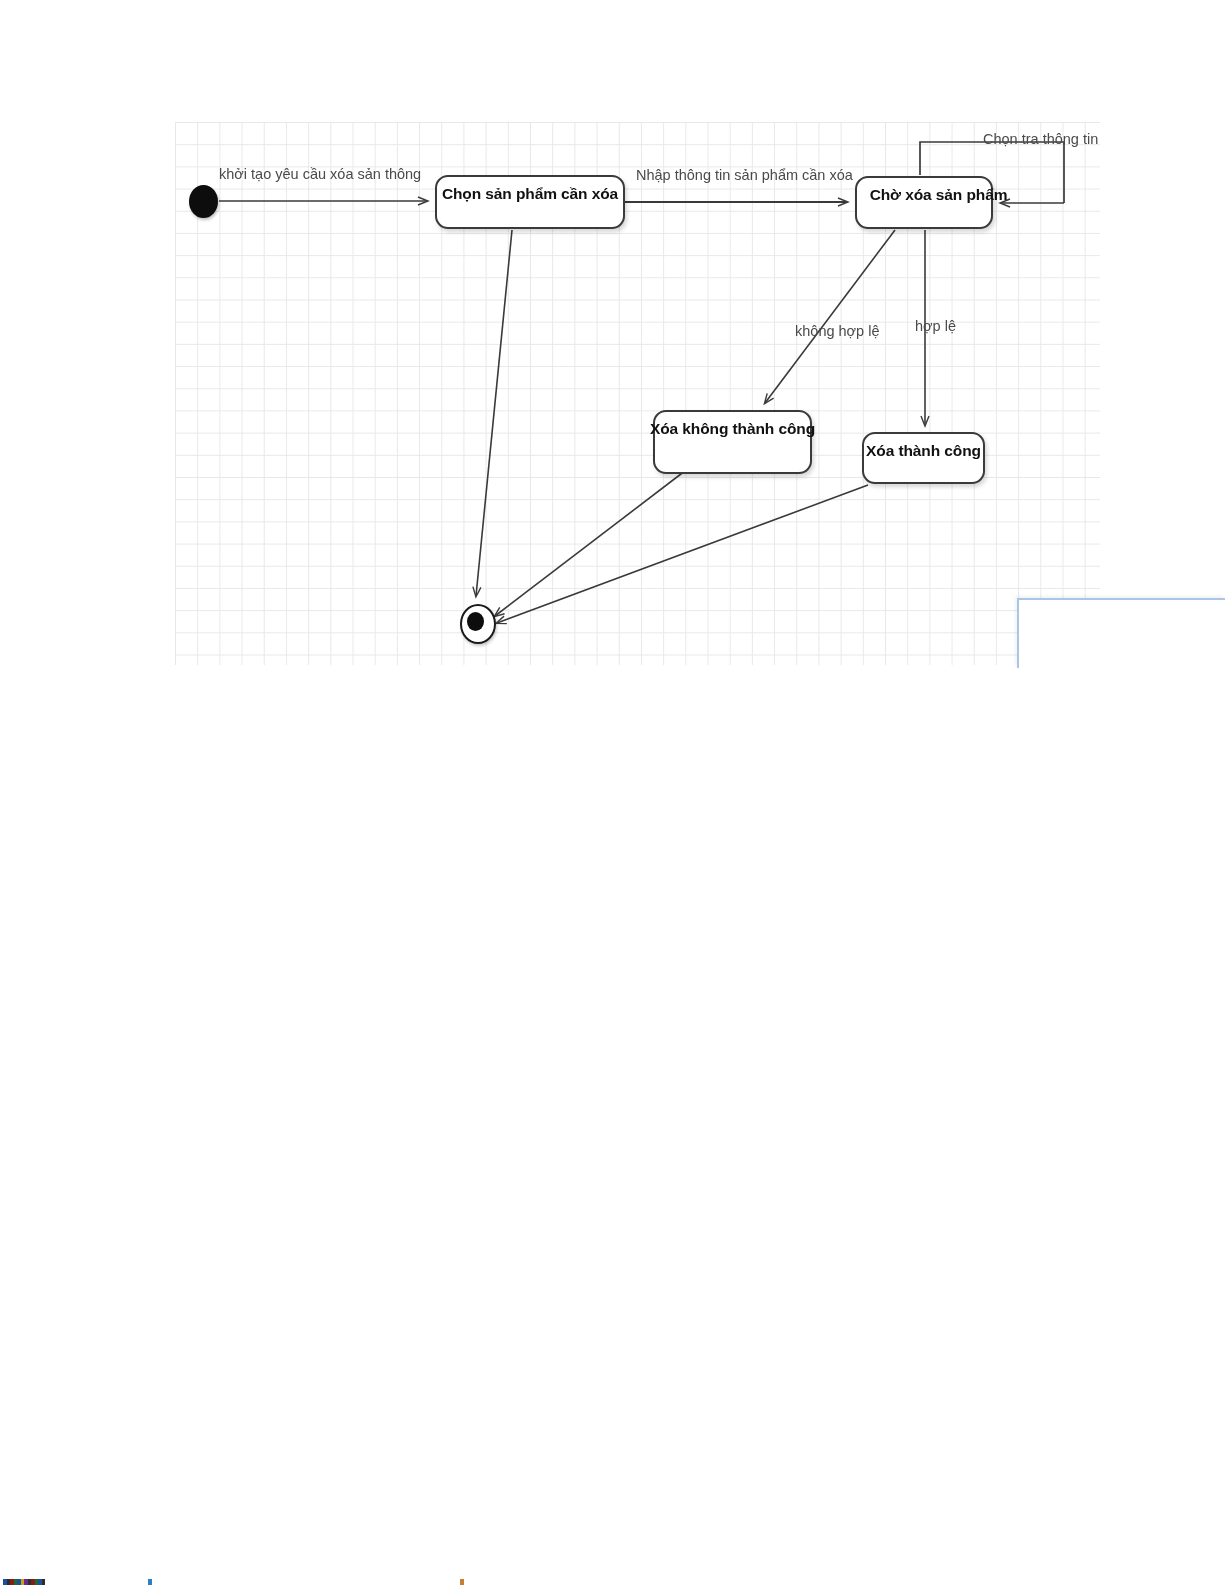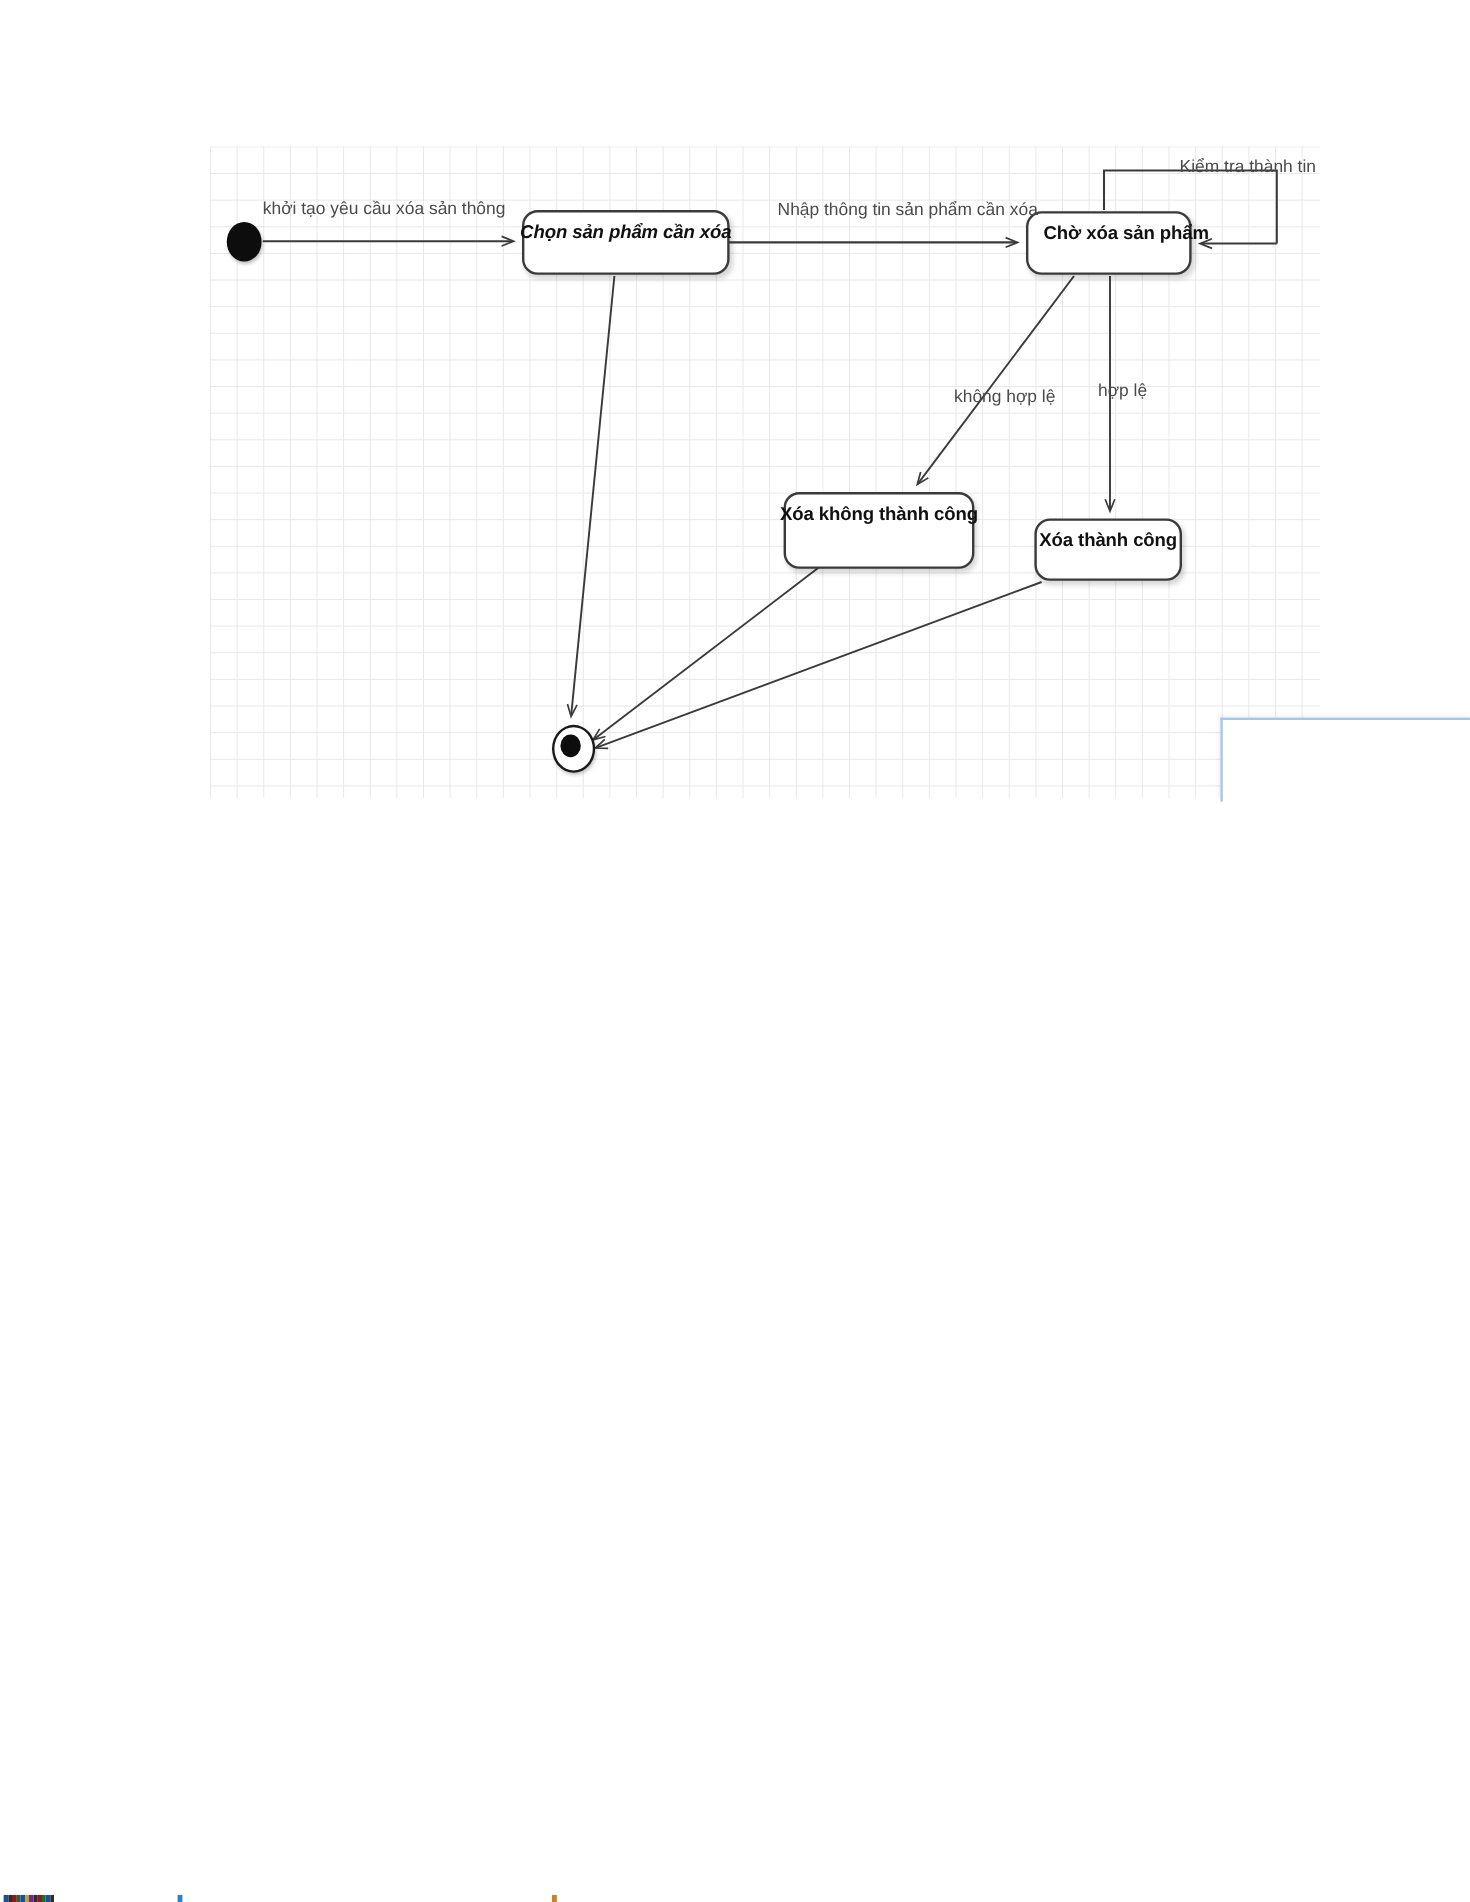--- a/index.html
+++ b/index.html
@@ -164,21 +164,21 @@
         <line x1="519" y1="342" x2="320" y2="494" stroke="#3a3a3a" stroke-width="1.6" marker-end="url(#arrowOpen)"></line>
       </g>
 
       <g>
         <line x1="693" y1="363" x2="322" y2="501" stroke="#3a3a3a" stroke-width="1.6" marker-end="url(#arrowOpen)"></line>
       </g>
     </svg>
 
     <div class="initial-state" style="left:14px; top:63px; width:29px; height:33px;"></div>
 
-    <div class="state-box" style="left:260px; top:53px; width:173px; height:54px;font-style:italic;">
+    <div class="state-box" style="left:260px; top:53px; width:190px; height:54px;">
       <span class="state-label">Chọn sản phẩm cần xóa</span>
     </div>
 
     <div class="state-box" style="left:680px; top:54px; width:138px; height:53px;padding-left:29px;">
       <span class="state-label">Chờ xóa sản phẩm</span>
     </div>
 
     <div class="state-box" style="left:478px; top:288px; width:159px; height:64px;">
       <span class="state-label">Xóa không thành công</span>
     </div>
@@ -186,23 +186,23 @@
     <div class="state-box" style="left:687px; top:310px; width:123px; height:52px;">
       <span class="state-label">Xóa thành công</span>
     </div>
 
     <div class="final-state-outer" style="left:285px; top:482px; width:32px; height:36px;">
       <div class="final-state-inner" style="left:5px; top:6px; width:17px; height:19px;"></div>
     </div>
 
     <div class="edge-label" style="left:44px; top:45px;">khởi tạo yêu cầu xóa sản thông</div>
 
-    <div class="edge-label" style="left:473px; top:46px;">Nhập thông tin sản phẩm cần xóa</div>
-
-    <div class="edge-label" style="left:808px; top:10px;">Kiểm tra thành tin</div>
+    <div class="edge-label" style="left:461px; top:46px;">Nhập thông tin sản phẩm cần xóa</div>
+
+    <div class="edge-label" style="left:808px; top:10px;">Chọn tra thông tin</div>
 
     <div class="edge-label" style="left:620px; top:202px;">không hợp lệ</div>
 
     <div class="edge-label" style="left:740px; top:197px;">hợp lệ</div>
 
   </div>
 
   <div id="overlay-panel"></div>
 
   <div id="bottom-artifact">

